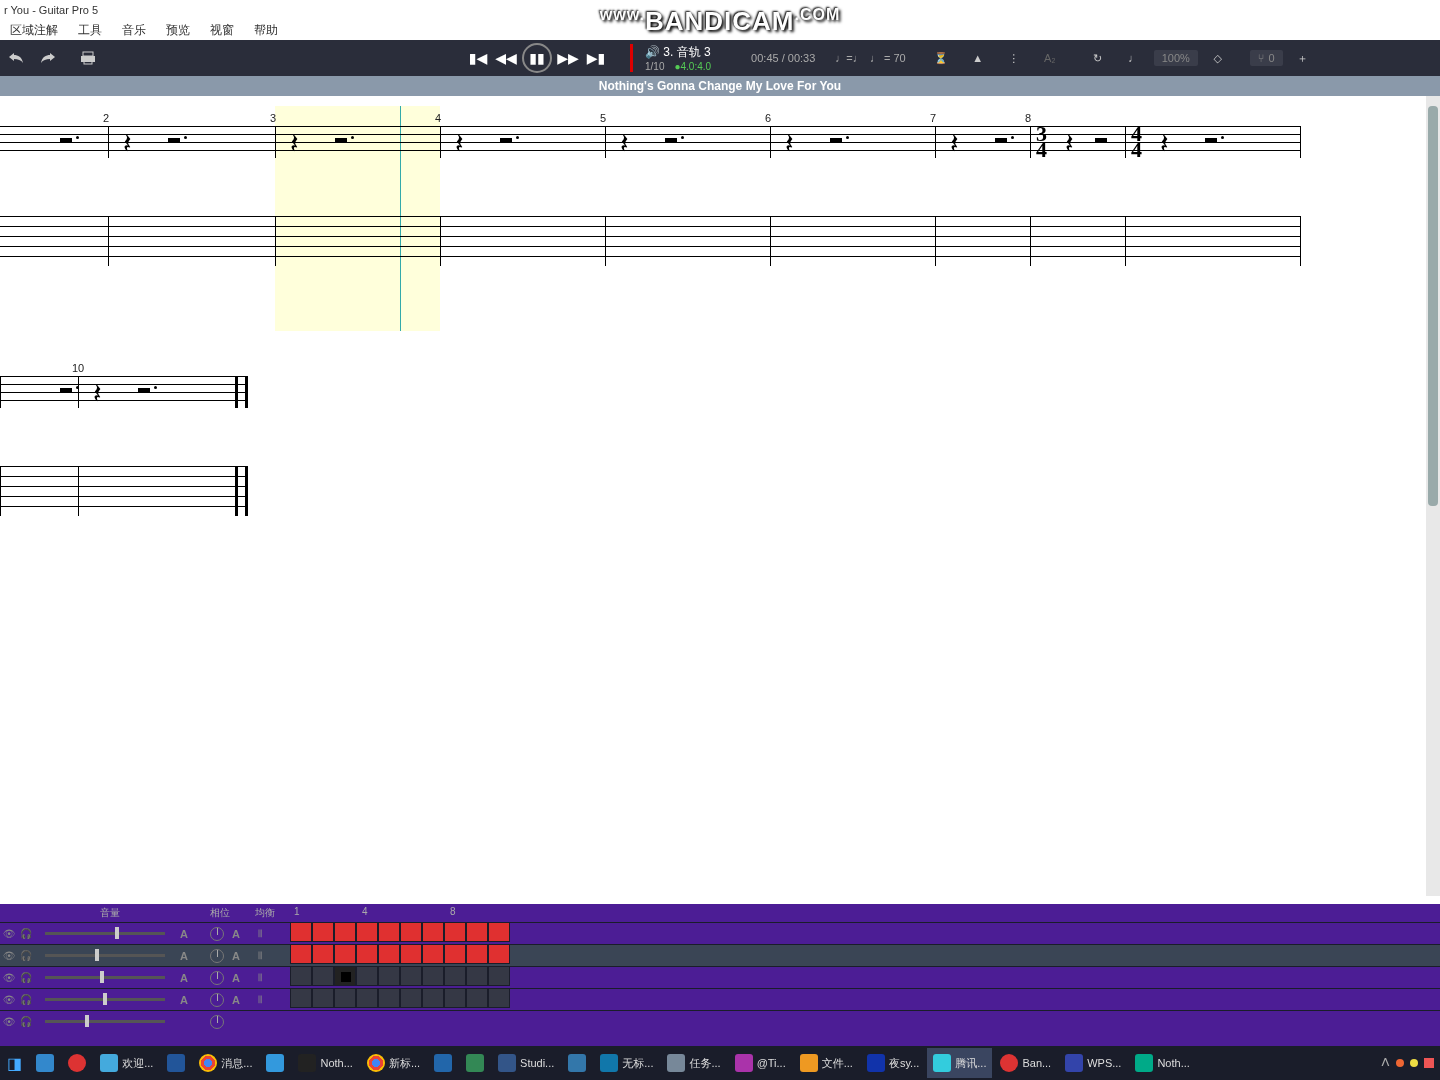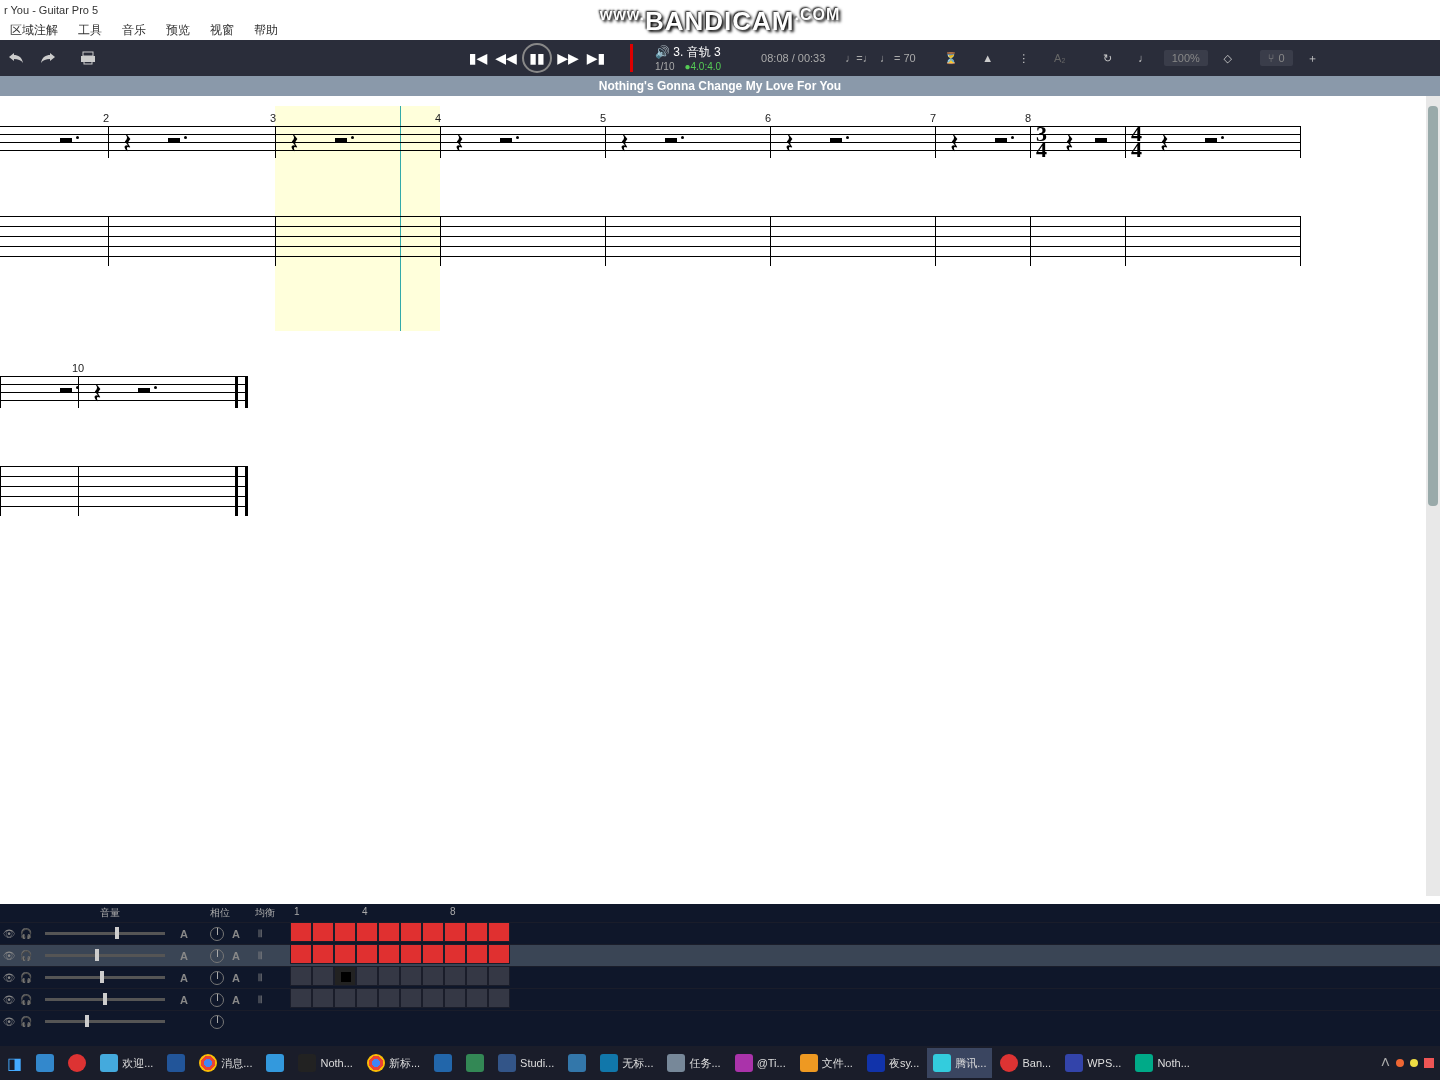--- a/index.html
+++ b/index.html
@@ -12,21 +12,21 @@
 .menubar { height:20px; background:#fff; display:flex; }
 .menubar span { font-size:12px; padding:2px 10px; color:#333; cursor:default; }
 
 
 .toolbar { height:36px; background:#2a2d3a; display:flex; align-items:center; color:#ccc; font-size:11px; }
 .tool-btn { width:28px; height:28px; display:flex; align-items:center; justify-content:center; color:#ccc; margin:0 2px; }
 .tool-sep { width:8px; }
 .playback { display:flex; align-items:center; margin-left:360px; }
 .play-btn { width:24px; height:24px; display:flex; align-items:center; justify-content:center; color:#fff; margin:0 2px; font-size:14px; }
 .play-main { width:30px; height:30px; border:2px solid #888; border-radius:50%; }
-.track-info { margin-left:20px; border-left:3px solid #d00; padding-left:22px; }
+.track-info { margin-left:20px; border-left:3px solid #d00; padding-left:12px; }
 .track-line1 { color:#fff; font-size:12px; }
 .track-line2 { color:#aaa; font-size:10px; display:flex; gap:10px; }
 .track-line2 .green { color:#5c5; }
 .time-disp { margin-left:40px; color:#aaa; font-size:11px; }
 .tempo-disp { margin-left:20px; color:#aaa; font-size:11px; }
 .right-tools { margin-left:20px; display:flex; align-items:center; gap:4px; }
 .zoom-box { background:#3a3d4a; padding:2px 8px; color:#888; font-size:11px; border-radius:2px; }
 .fret-box { background:#3a3d4a; padding:2px 8px; color:#888; font-size:11px; border-radius:2px; display:flex; align-items:center; gap:4px; }
 
 
@@ -47,21 +47,21 @@
 .barline { position:absolute; width:1px; background:#000; }
 .barline.thick { width:3px; }
 .highlight { position:absolute; background:#ffffcc; opacity:0.7; }
 .playhead { position:absolute; width:1px; background:#3aa; }
 .rest-q { position:absolute; font-size:28px; color:#000; font-family:serif; }
 .rest-dot { position:absolute; width:12px; height:5px; background:#000; }
 .dot { position:absolute; width:3px; height:3px; background:#000; border-radius:50%; }
 .timesig { position:absolute; font-family:serif; font-weight:bold; font-size:22px; line-height:16px; }
 
 
-.trackpanel { position:absolute; bottom:34px; left:0; right:0; height:142px; background:#0f172a; color:#aaa; font-size:10px; }
+.trackpanel { position:absolute; bottom:34px; left:0; right:0; height:142px; background:#4c1d95; color:#aaa; font-size:10px; }
 .tp-header { height:18px; display:flex; align-items:center; }
 .tp-header .lbl { position:absolute; }
 .tp-row { height:22px; display:flex; align-items:center; position:relative; border-top:1px solid #1a1d2a; }
 .tp-row.sel { background:#3a4555; }
 .tp-icon { width:14px; height:14px; margin:0 2px; color:#888; display:flex; align-items:center; justify-content:center; }
 .vol-track { position:absolute; left:45px; width:120px; height:3px; background:#555; }
 .vol-thumb { position:absolute; width:4px; height:12px; background:#ccc; top:-5px; }
 .tp-A { position:absolute; left:180px; color:#888; font-size:11px; font-weight:bold; }
 .pan-knob { position:absolute; left:210px; width:14px; height:14px; border:1px solid #777; border-radius:50%; }
 .pan-knob::after { content:""; position:absolute; left:6px; top:0; width:1px; height:7px; background:#aaa; }
@@ -132,21 +132,21 @@
 
   <div class="track-info">
     <div class="track-line1"><span>🔊</span> <span>3. 音轨 3</span></div>
     <div class="track-line2">
       <span>1/10</span>
       <span class="green">●<span>4.0:4.0</span></span>
     </div>
   </div>
 
   <div class="time-disp">
-    <span>08:08</span> / <span>00:33</span>
+    <span>00:45</span> / <span>00:33</span>
   </div>
   <div class="tempo-disp">
     <span>♩=♩</span>&nbsp;&nbsp;<span>♩ = 70</span>
   </div>
 
   <div class="right-tools">
     <div class="tool-btn">⏳</div>
     <div class="tool-btn">▲</div>
     <div class="tool-btn">⋮</div>
     <div class="tool-btn" style="color:#666">A₂</div>

